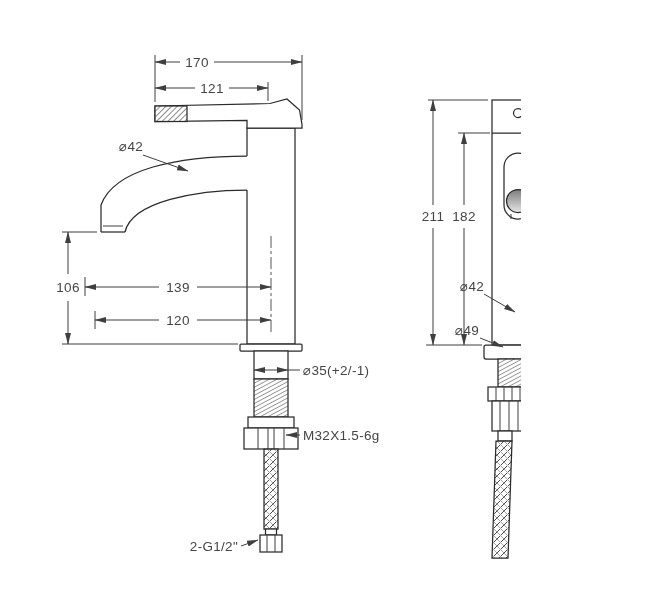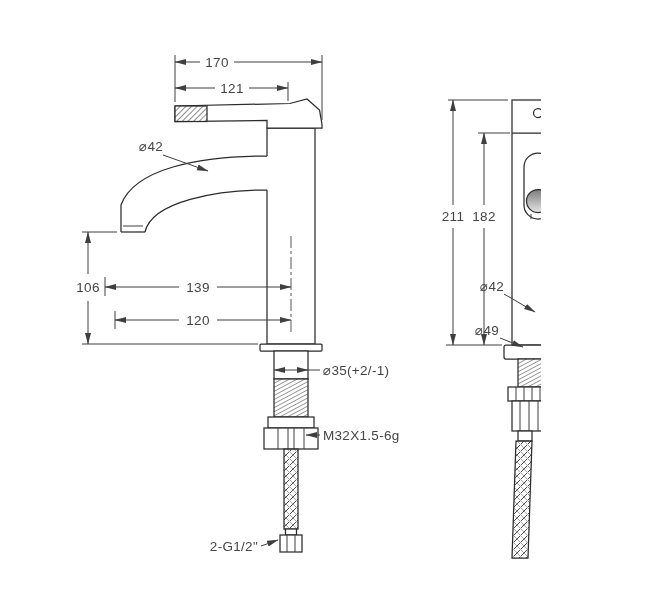--- a/index.html
+++ b/index.html
@@ -1,16 +1,16 @@
 <!DOCTYPE html>
 <html><head>
 <meta charset="utf-8">
 <style>
   html,body{margin:0;padding:0;background:#ffffff;}
-  #stage{position:relative;width:521px;height:600px;background:#ffffff;overflow:hidden;padding-left:20px;}
+  #stage{position:relative;width:521px;height:600px;background:#ffffff;overflow:hidden;}
   svg{display:block;}
   .s  {stroke:#2b2b2b;stroke-width:1.25;}
   .sd {stroke:#3f3f3f;stroke-width:1;}
   .thin{stroke:#2b2b2b;stroke-width:0.8;}
   .f0{fill:none;}
   .fw{fill:#ffffff;}
   .fk{fill:url(#knurl);}
   .ft{fill:url(#thread);}
   .fb{fill:url(#braid);}
   .fg{fill:url(#leverShade);}

